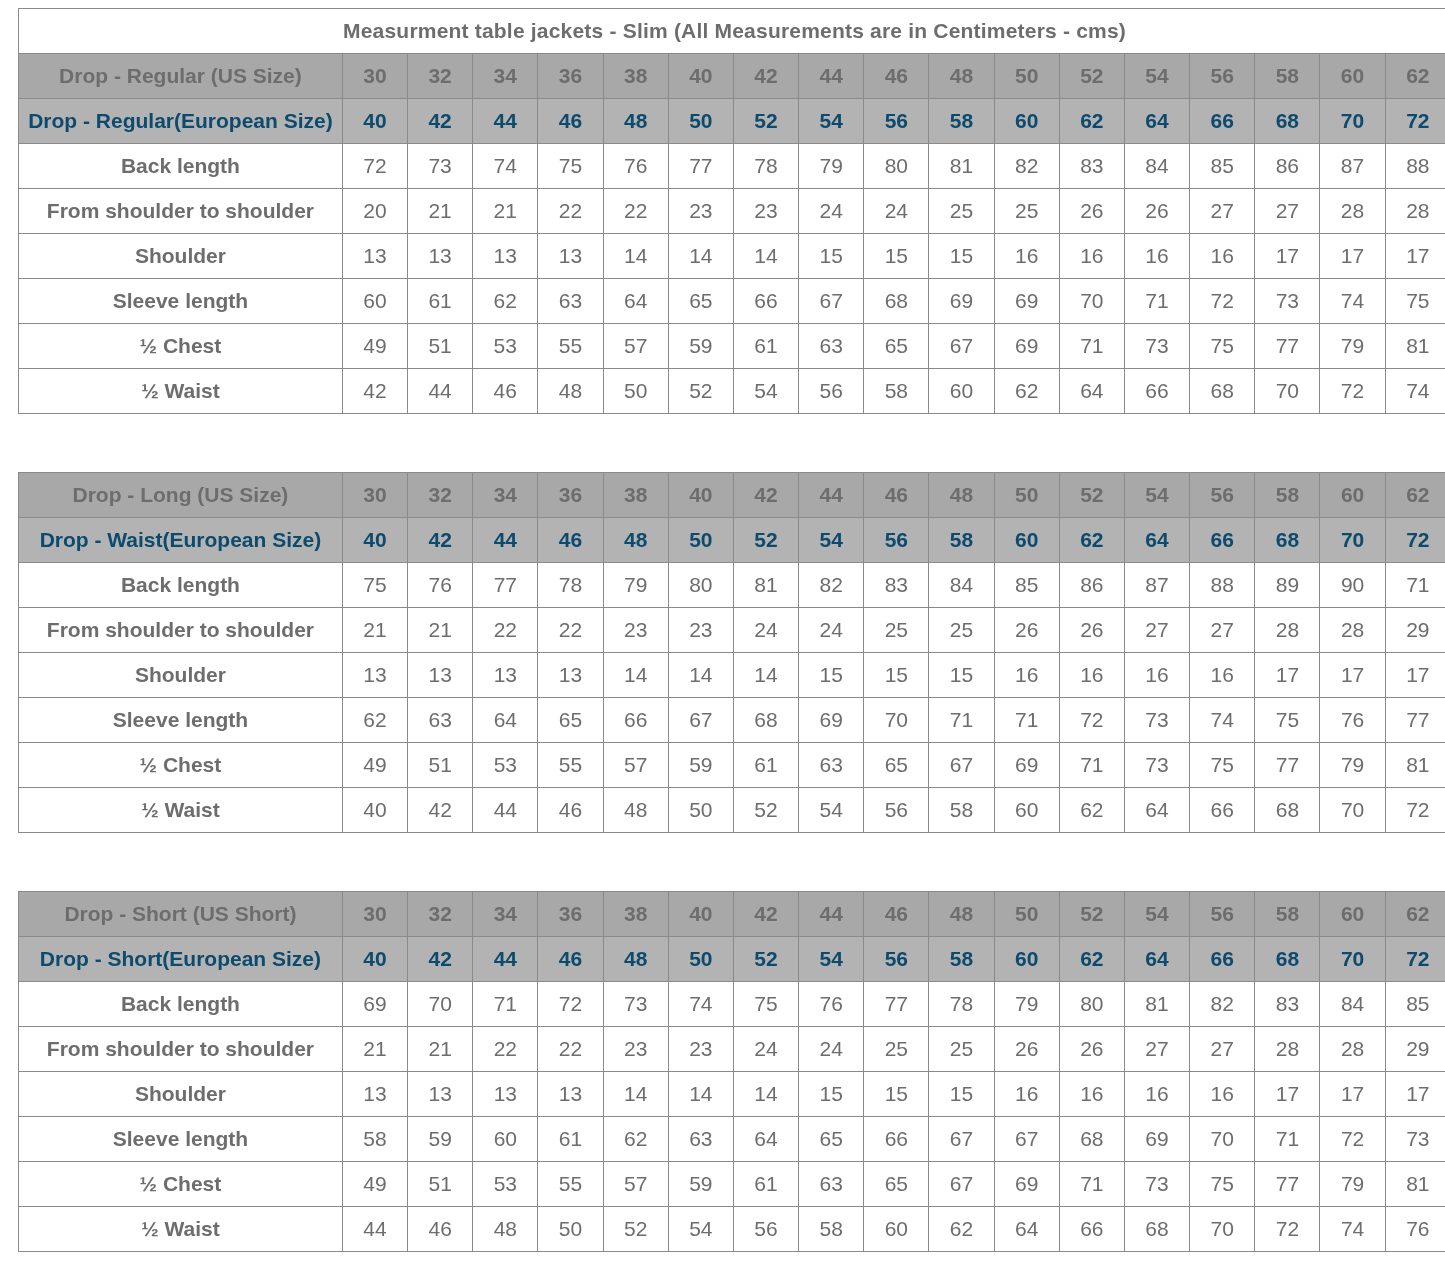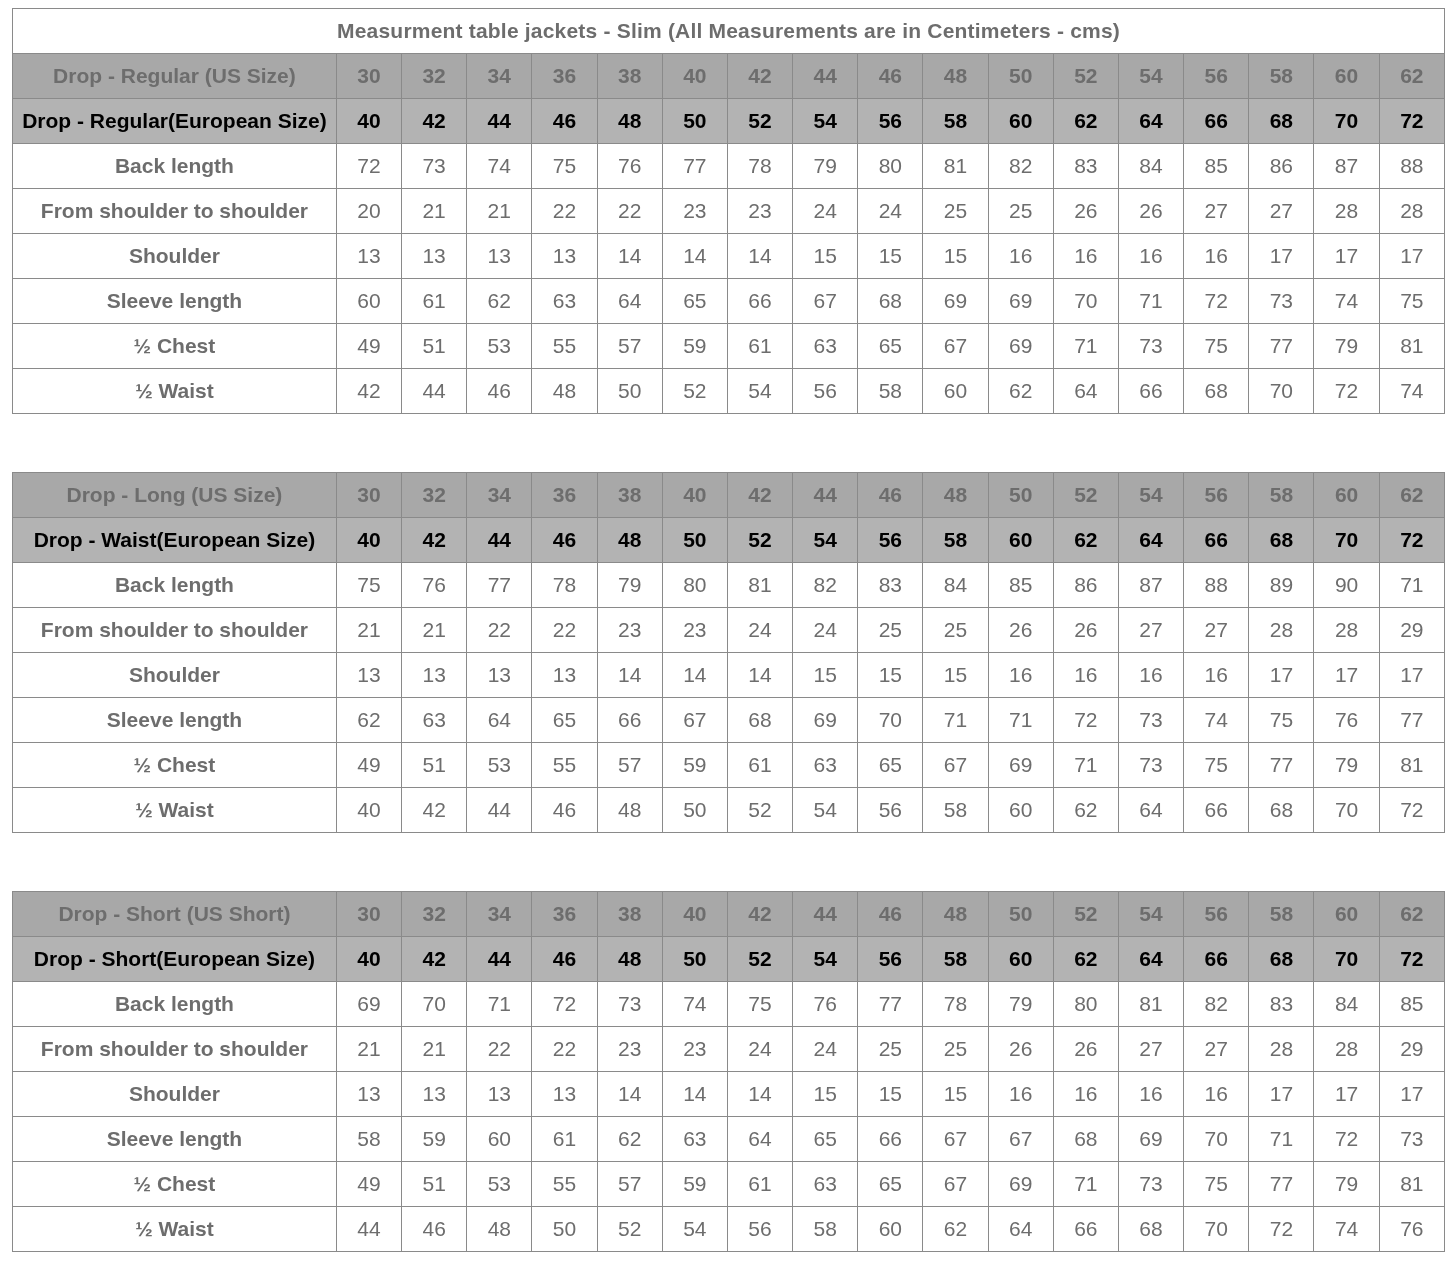--- a/index.html
+++ b/index.html
@@ -8,21 +8,21 @@
     background: #ffffff;
   }
   body {
     width: 1445px;
     font-family: "Liberation Sans", sans-serif;
     color: #6f6f6f;
   }
   .sheet {
     width: 1445px;
     box-sizing: border-box;
-    padding: 8px 6px 8px 12px;
+    padding: 8px 6px 8px 18px;
     background: #ffffff;
   }
   table.size-table {
     border-collapse: collapse;
     table-layout: fixed;
     width: 1433px;
     margin: 0;
   }
   table.size-table td {
     border: 1px solid #8a8a8a;
@@ -48,21 +48,21 @@
     letter-spacing: 0.2px;
   }
   .head-row td {
     background: #a8a8a8;
     color: #7b7b7b;
     font-weight: bold;
     font-size: 21px;
   }
   .head-row.alt td {
     background: #b3b3b3;
-    color: #000000;
+    color: #0c4a6e;
   }
   .head-row td.label {
   }
   td.label {
     font-weight: bold;
     font-size: 22px;
     color: #6b6b6b;
     text-align: center;
   }
   td.value {

